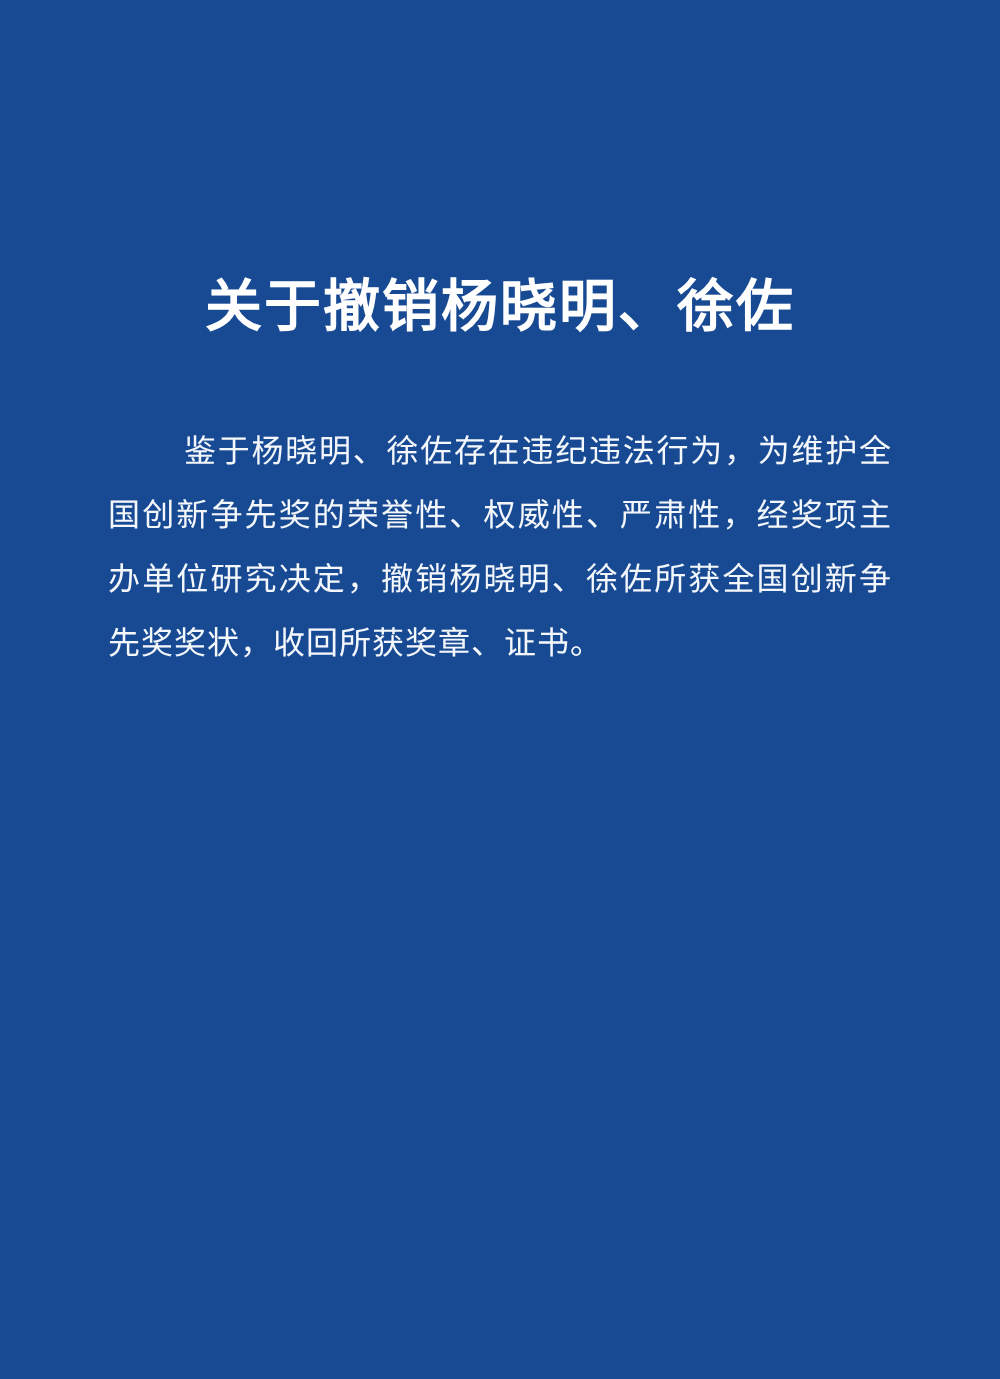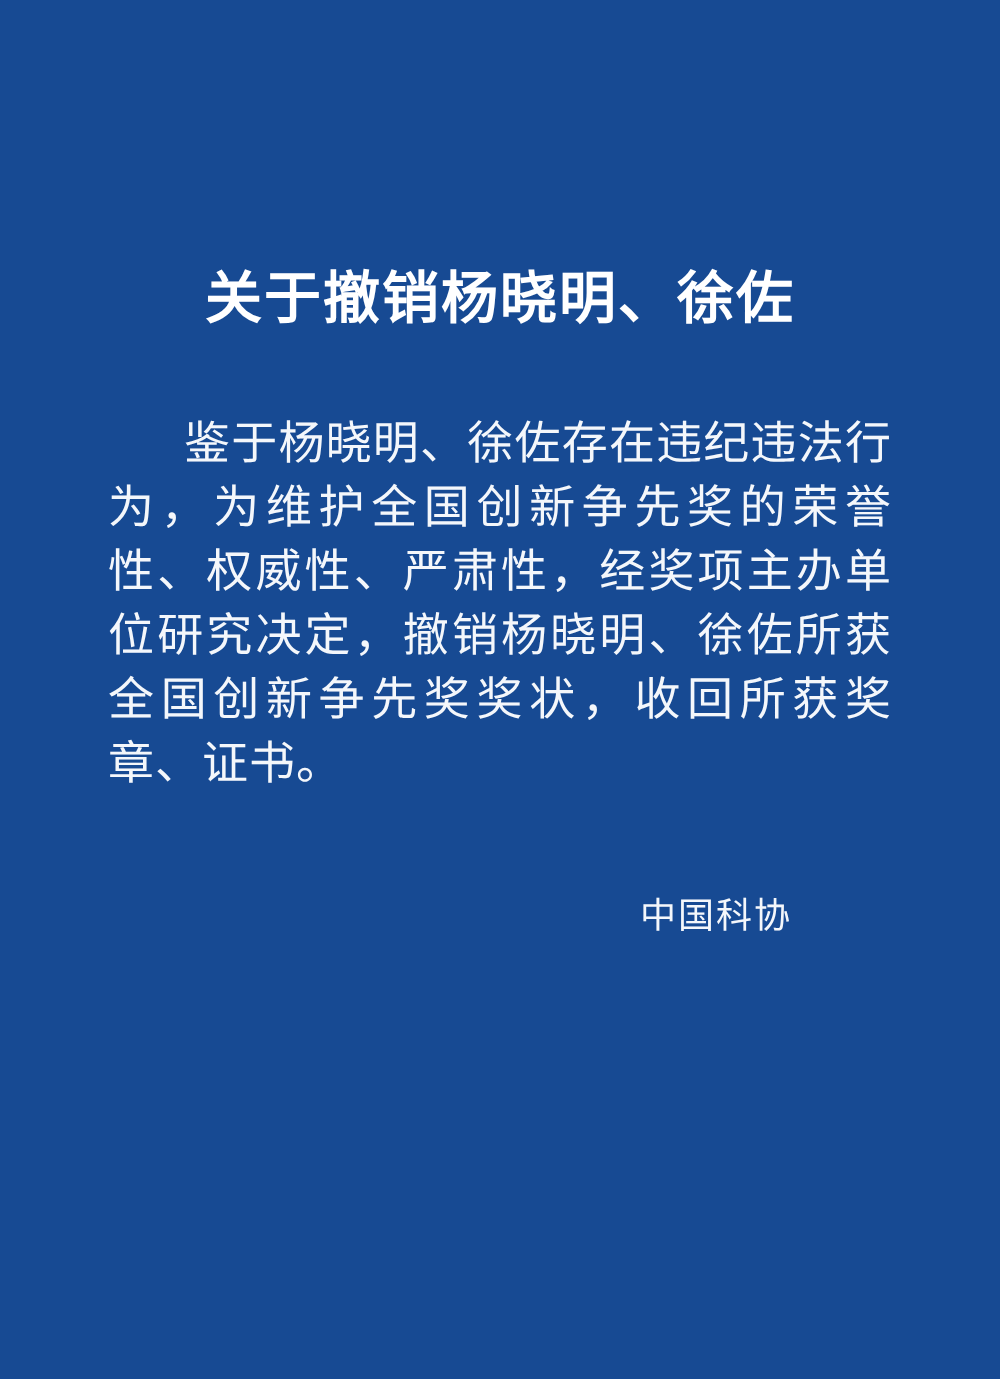--- a/index.html
+++ b/index.html
@@ -28,31 +28,31 @@
     top: 255px;
     width: 800px;
   }
   .title {
     text-align: center;
     font-family: "DejaVu Serif", "Liberation Serif", serif;
     font-weight: bold;
     font-size: 57px;
     line-height: 78px;
     letter-spacing: 2px;
-    margin: 4px;
+    margin: 12px;
     color: #ffffff;
   }
   .title .line {
     display: block;
     white-space: nowrap;
   }
   .body-text {
     margin: 74px 8px 0 8px;
     font-family: "DejaVu Serif", "Liberation Serif", serif;
-    font-size: 46px;
+    font-size: 32px;
     line-height: 64px;
     text-align: justify;
     text-justify: inter-ideograph;
     text-indent: 76px;
     letter-spacing: 1px;
     color: #f4f7fb;
   }
   .signature {
     margin-top: 92px;
     text-align: right;
@@ -79,17 +79,16 @@
 <div class="poster">
   <div class="content">
 
     <h1 class="title">
       <span class="line">关于撤销杨晓明、徐佐</span>
     </h1>
 
     <p class="body-text">鉴于杨晓明、徐佐存在违纪违法行为，为维护全国创新争先奖的荣誉性、权威性、严肃性，经奖项主办单位研究决定，撤销杨晓明、徐佐所获全国创新争先奖奖状，收回所获奖章、证书。</p>
 
     <div class="signature">
-      <div class="org">中国科协</div>
     </div>
 
   </div>
 </div>
 
 </body></html>

